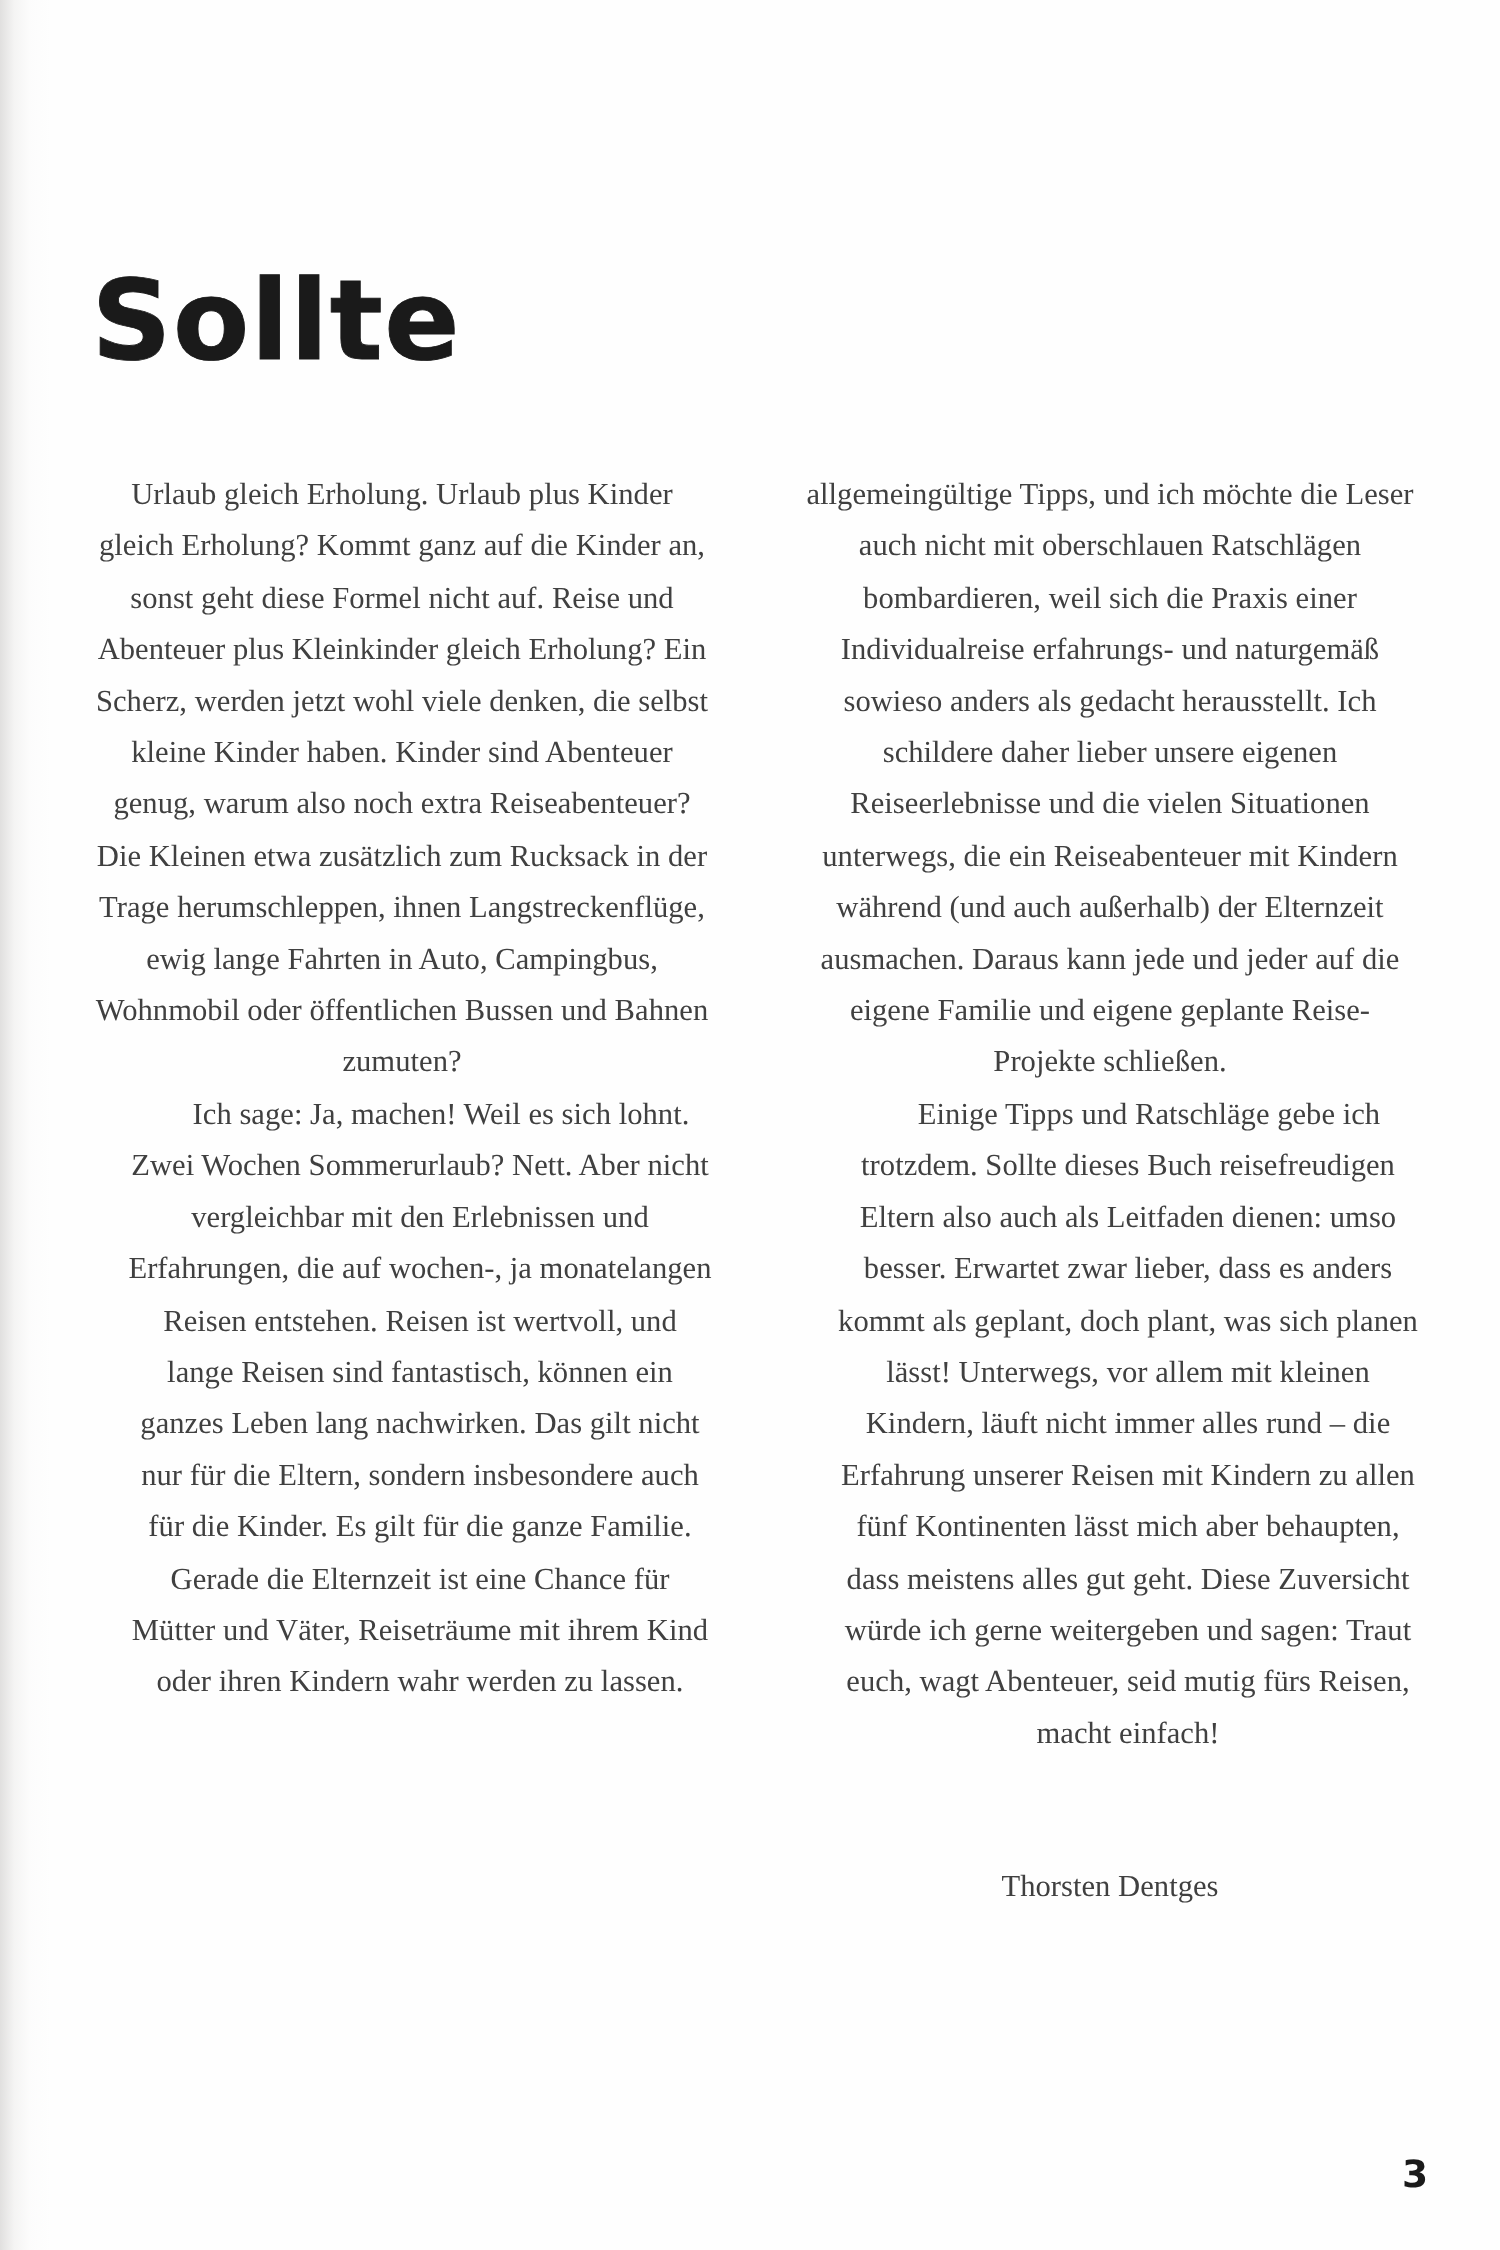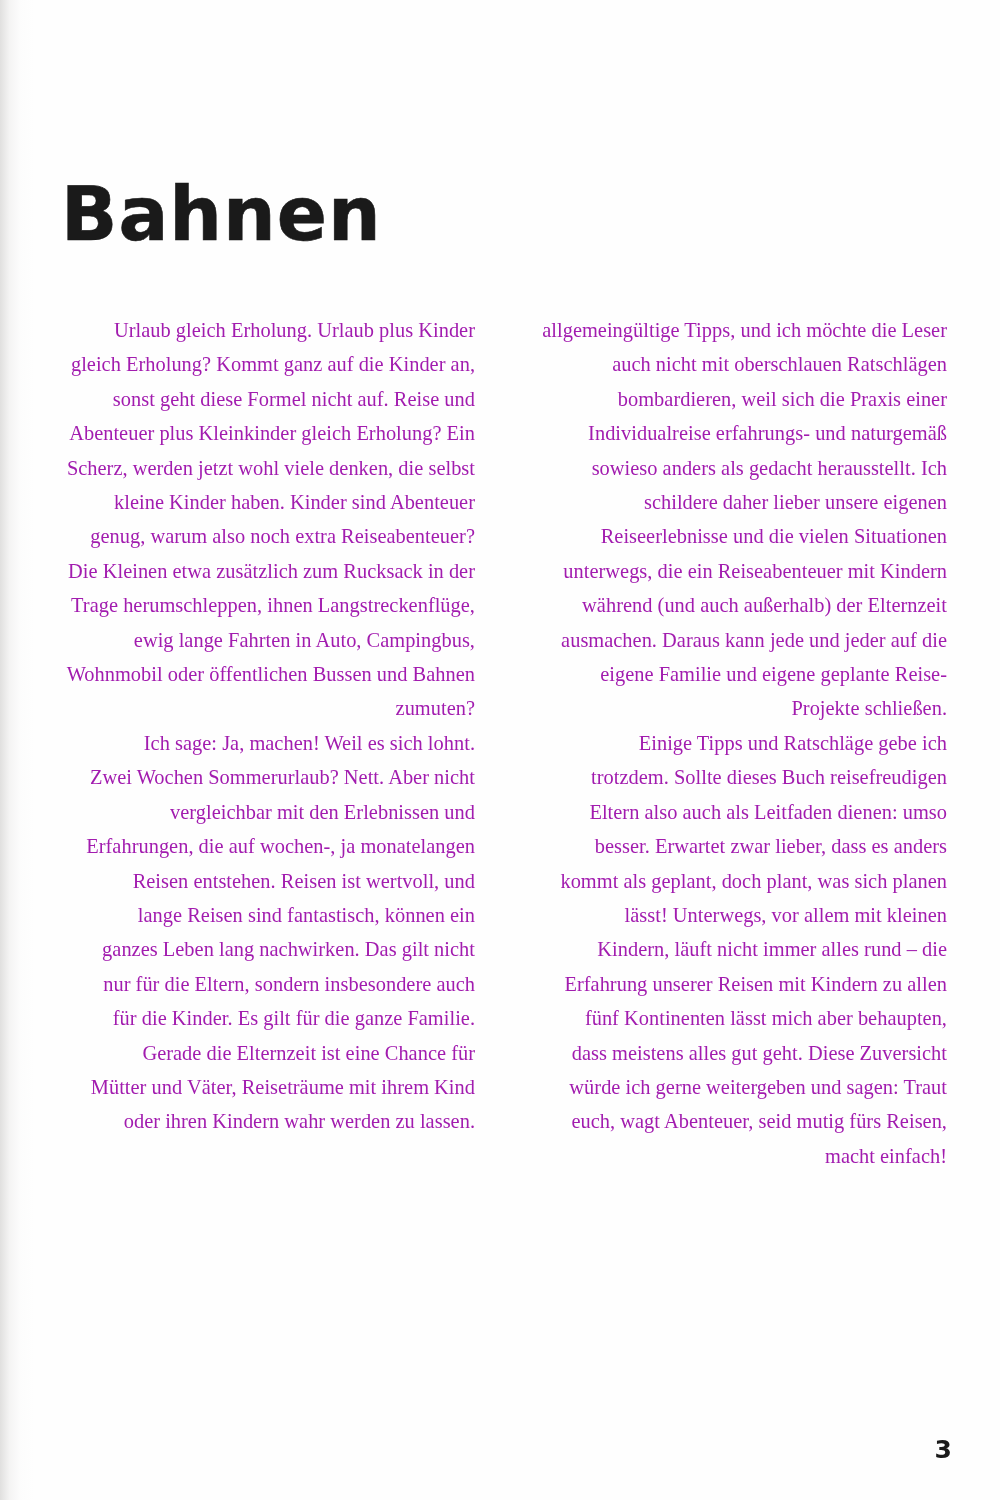--- a/index.html
+++ b/index.html
@@ -52,22 +52,22 @@
     gap: 58px;
   }
   .col {
     width: 414px;
     flex: 0 0 414px;
   }
   .col p {
     margin: 0;
     font-size: 20.4px;
     line-height: 34.4px;
-    text-align: right;
-    color: #a21caf;
+    text-align: center;
+    color: #404040;
     letter-spacing: 0.02px;
   }
   .col p.indented {
     text-indent: 28px;
     margin-left: 24px;
   }
   .signature {
     margin-top: 68px !important;
     text-indent: 0 !important;
   }
@@ -81,31 +81,32 @@
     color: #1a1a1a;
   }
 </style>
 </head>
 <body>
 
 <div class="page">
 
   <div class="gutter-shadow"></div>
 
-  <h1 class="page-title">Bahnen</h1>
+  <h1 class="page-title">Sollte</h1>
 
   <div class="columns">
 
     <div class="col">
       <p>Urlaub gleich Erholung. Urlaub plus Kinder gleich Erholung? Kommt ganz auf die Kinder an, sonst geht diese Formel nicht auf. Reise und Abenteuer plus Kleinkinder gleich Erholung? Ein Scherz, werden jetzt wohl viele denken, die selbst kleine Kinder haben. Kinder sind Abenteuer genug, warum also noch extra Reiseabenteuer? Die Kleinen etwa zusätzlich zum Rucksack in der Trage herumschleppen, ihnen Langstreckenflüge, ewig lange Fahrten in Auto, Campingbus, Wohnmobil oder öffentlichen Bussen und Bahnen zumuten?</p>
       <p class="indented">Ich sage: Ja, machen! Weil es sich lohnt. Zwei Wochen Sommerurlaub? Nett. Aber nicht vergleichbar mit den Erlebnissen und Erfahrungen, die auf wochen-, ja monatelangen Reisen entstehen. Reisen ist wertvoll, und lange Reisen sind fantastisch, können ein ganzes Leben lang nachwirken. Das gilt nicht nur für die Eltern, sondern insbesondere auch für die Kinder. Es gilt für die ganze Familie. Gerade die Elternzeit ist eine Chance für Mütter und Väter, Reiseträume mit ihrem Kind oder ihren Kindern wahr werden zu lassen.</p>
     </div>
 
     <div class="col">
       <p>allgemeingültige Tipps, und ich möchte die Leser auch nicht mit oberschlauen Ratschlägen bombardieren, weil sich die Praxis einer Individualreise erfahrungs- und naturgemäß sowieso anders als gedacht herausstellt. Ich schildere daher lieber unsere eigenen Reiseerlebnisse und die vielen Situationen unterwegs, die ein Reiseabenteuer mit Kindern während (und auch außerhalb) der Elternzeit ausmachen. Daraus kann jede und jeder auf die eigene Familie und eigene geplante Reise-Projekte schließen.</p>
       <p class="indented">Einige Tipps und Ratschläge gebe ich trotzdem. Sollte dieses Buch reisefreudigen Eltern also auch als Leitfaden dienen: umso besser. Erwartet zwar lieber, dass es anders kommt als geplant, doch plant, was sich planen lässt! Unterwegs, vor allem mit kleinen Kindern, läuft nicht immer alles rund – die Erfahrung unserer Reisen mit Kindern zu allen fünf Kontinenten lässt mich aber behaupten, dass meistens alles gut geht. Diese Zuversicht würde ich gerne weitergeben und sagen: Traut euch, wagt Abenteuer, seid mutig fürs Reisen, macht einfach!</p>
+      <p class="signature">Thorsten Dentges</p>
     </div>
 
   </div>
 
   <div class="folio">3</div>
 
 </div>
 
 </body></html>

